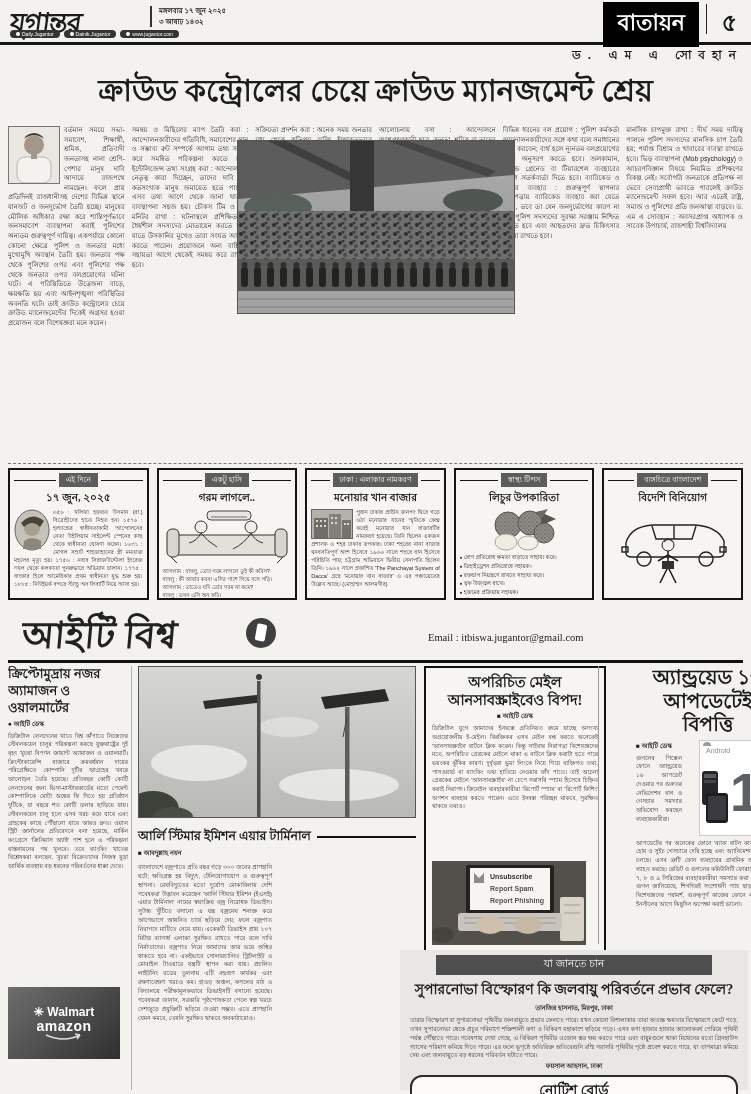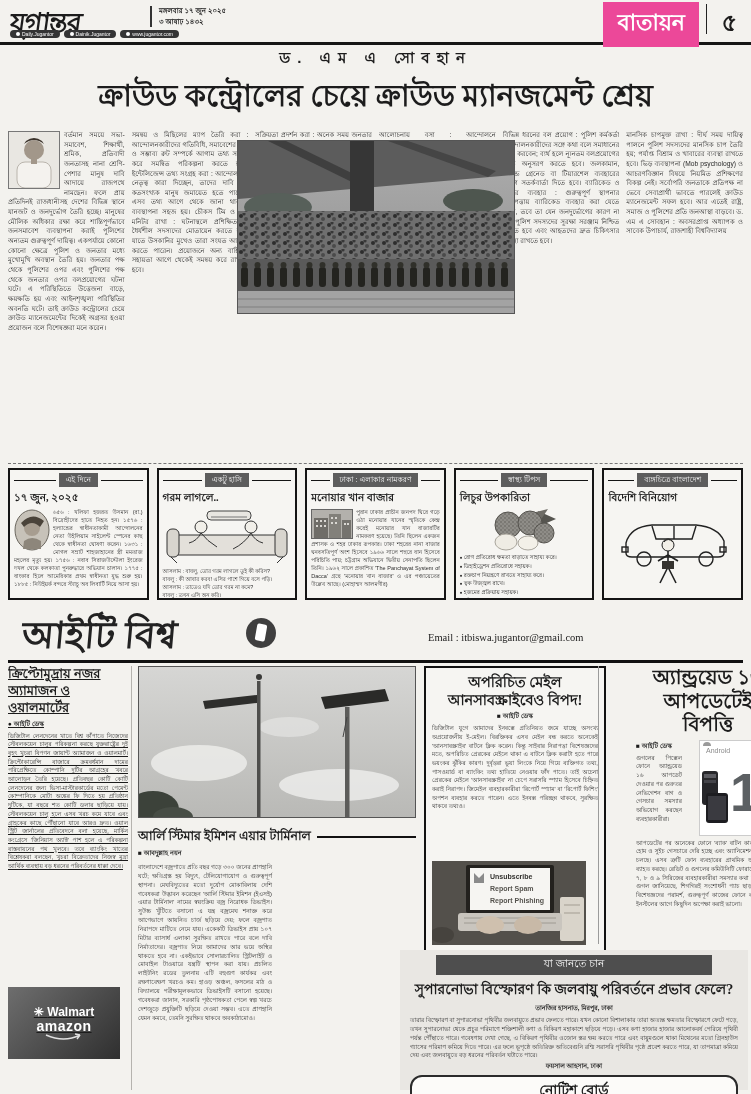--- a/index.html
+++ b/index.html
@@ -6,39 +6,39 @@
   #page{position:relative;width:751px;height:1094px;margin:0 auto;background:#f3f2ee;
         font-family:"Liberation Sans",sans-serif;color:#1c1c1c;overflow:hidden;}
   .serif{font-family:"Liberation Serif",serif;}
   
   #masthead{position:absolute;left:0;top:0;width:751px;height:42px;border-bottom:3px solid #161616;}
   #logo{position:absolute;left:10px;top:2px;font-size:27px;font-weight:900;transform:skewX(-8deg);letter-spacing:-1px;}
   #badges{position:absolute;left:10px;top:30px;display:flex;gap:4px;}
   .badge{background:#343434;color:#fff;font-size:5px;padding:1px 6px;border-radius:6px;display:flex;align-items:center;gap:2px;}
   .badge i{width:4px;height:4px;border-radius:50%;background:#fff;display:inline-block;}
   #dateblock{position:absolute;left:150px;top:6px;border-left:2px solid #333;padding-left:7px;font-size:7px;line-height:1.5;font-weight:700;}
-  #batayon{position:absolute;right:52px;top:2px;background:#ec4899;color:#fff;font-size:22px;font-weight:800;padding:3px 14px 5px;}
+  #batayon{position:absolute;right:52px;top:2px;background:#000000;color:#fff;font-size:22px;font-weight:800;padding:3px 14px 5px;}
   #pgsep{position:absolute;right:44px;top:4px;width:1px;height:30px;background:#222;}
   #pagenum{position:absolute;right:14px;top:4px;font-size:24px;font-weight:800;}
   
   #article{position:absolute;left:8px;top:46px;width:735px;height:414px;}
-  #a-byline{text-align:center;font-size:15px;font-weight:700;letter-spacing:7px;}
+  #a-byline{text-align:right;font-size:12px;font-weight:700;letter-spacing:7px;}
   #a-headline{text-align:center;font-size:30px;font-weight:800;margin-top:1px;}
   #a-cols{margin-top:7px;display:flex;gap:7px;height:356px;overflow:hidden;text-align:justify;font-size:6.7px;line-height:1.44;color:#2a2a2a;}
   .a-col{flex:1;overflow:hidden;}
   #author-photo{float:left;width:50px;height:56px;margin:1px 4px 2px 0;border:1px solid #777;background:#e8e6e1;}
   #crowd-photo{position:absolute;left:229px;top:94px;width:276px;height:172px;border:1px solid #555;background:#999;}
   
   #dashes{position:absolute;left:8px;top:463px;width:735px;border-top:1px dashed #777;}
   #boxrow{position:absolute;left:8px;top:468px;width:735px;height:132px;display:flex;gap:8px;}
   .fbox{flex:1;border:2px solid #141414;background:#f6f5f2;padding:2px 4px;overflow:hidden;position:relative;}
   .fhead{display:flex;align-items:center;gap:3px;margin-top:1px;}
   .fhead .ln{flex:1;height:1px;background:#141414;}
   .fhead .tt{background:#5d5d5d;color:#fff;font-size:7.5px;padding:1px 7px;white-space:nowrap;}
-  .ftitle{font-weight:700;font-size:10.5px;margin:3px 0 2px;}
+  .ftitle{text-align:center;font-weight:700;font-size:10.5px;margin:3px 0 2px;}
   .fbody{font-size:5.5px;line-height:1.45;text-align:justify;color:#2c2c2c;overflow:hidden;}
   .oval{float:left;width:36px;height:42px;margin:0 3px 1px 0;}
   .bldg{float:left;width:40px;height:28px;margin:0 3px 1px 0;border:1px solid #666;}
   .bullets{list-style:none;margin:2px 0 0;padding:0;font-size:5.5px;line-height:1.6;text-align:left;}
   .bullets li::before{content:"● ";font-size:4.5px;}
   .cap{font-size:5.4px;line-height:1.5;margin-top:2px;color:#2c2c2c;}
   
   #itheader{position:absolute;left:8px;top:604px;width:735px;height:56px;border-bottom:3px solid #111;}
   #itlogo{position:absolute;left:14px;top:2px;font-size:37px;font-weight:900;transform:skewX(-5deg);color:#222;}
   #iticon{position:absolute;left:238px;top:14px;width:30px;height:30px;border-radius:50%;background:#3f3f3f;}
@@ -313,21 +313,21 @@
   </div>
 
   <div id="itheader">
     <div id="itlogo" class="serif">আইটি বিশ্ব</div>
     <div id="iticon">
         <b></b>
       </div>
     <div id="itemail"><span>Email : itbiswa.jugantor@gmail.com</span></div>
   </div>
 
-  <div id="itleft" style="border-right:1px solid #b5b3ae;padding-right:3px;text-decoration:underline;">
+  <div id="itleft" style="border-right:1px solid #b5b3ae;padding-right:3px;">
     <h3 class="serif">ক্রিপ্টোমুদ্রায় নজর অ্যামাজন ও ওয়ালমার্টের</h3>
     <div class="itbyline">● আইটি ডেস্ক</div>
     <div class="tinybody" style="height:250px;">ডিজিটাল লেনদেনের খাতে বিশ্ব কাঁপাতে নিজেদের স্টেবলকয়েন চালুর পরিকল্পনা করছে যুক্তরাষ্ট্রের দুই বৃহৎ খুচরা বিপণন জায়ান্ট অ্যামাজন ও ওয়ালমার্ট। ক্রিপ্টোকারেন্সি বাজারে ক্রমবর্ধমান দামের পরিপ্রেক্ষিতে কোম্পানি দুটির আগ্রহের খবরে আলোড়ন তৈরি হয়েছে। প্রতিবছর কোটি কোটি লেনদেনের জন্য ভিসা-মাস্টারকার্ডের মতো পেমেন্ট কোম্পানিকে মোটা অঙ্কের ফি দিতে হয় প্রতিষ্ঠান দুটিকে, যা বছরে শত কোটি ডলার ছাড়িয়ে যায়। স্টেবলকয়েন চালু হলে এসব খরচ কমে যাবে এবং গ্রাহকের কাছে পৌঁছানো যাবে আরও দ্রুত। ওয়াল স্ট্রিট জার্নালের প্রতিবেদনে বলা হয়েছে, মার্কিন কংগ্রেসে 'জিনিয়াস অ্যাক্ট' পাশ হলে এ পরিকল্পনা বাস্তবায়নের পথ খুলবে। তবে ব্যাংকিং খাতের বিশ্লেষকরা বলছেন, খুচরা বিক্রেতাদের নিজস্ব মুদ্রা আর্থিক ব্যবস্থায় বড় ধরনের পরিবর্তনের ধাক্কা দেবে।</div>
     <div id="retaillogo">
       <div class="w"><span>✳</span> <span>Walmart</span></div>
       <div class="a">amazon</div>
       <svg width="40" height="8" viewBox="0 0 40 8">
         <path d="M2 2 Q20 10 36 2 L33 6 M36 2 L31 1" stroke="#e0e0e0" stroke-width="1.4" fill="none"></path>
       </svg>
     </div>

